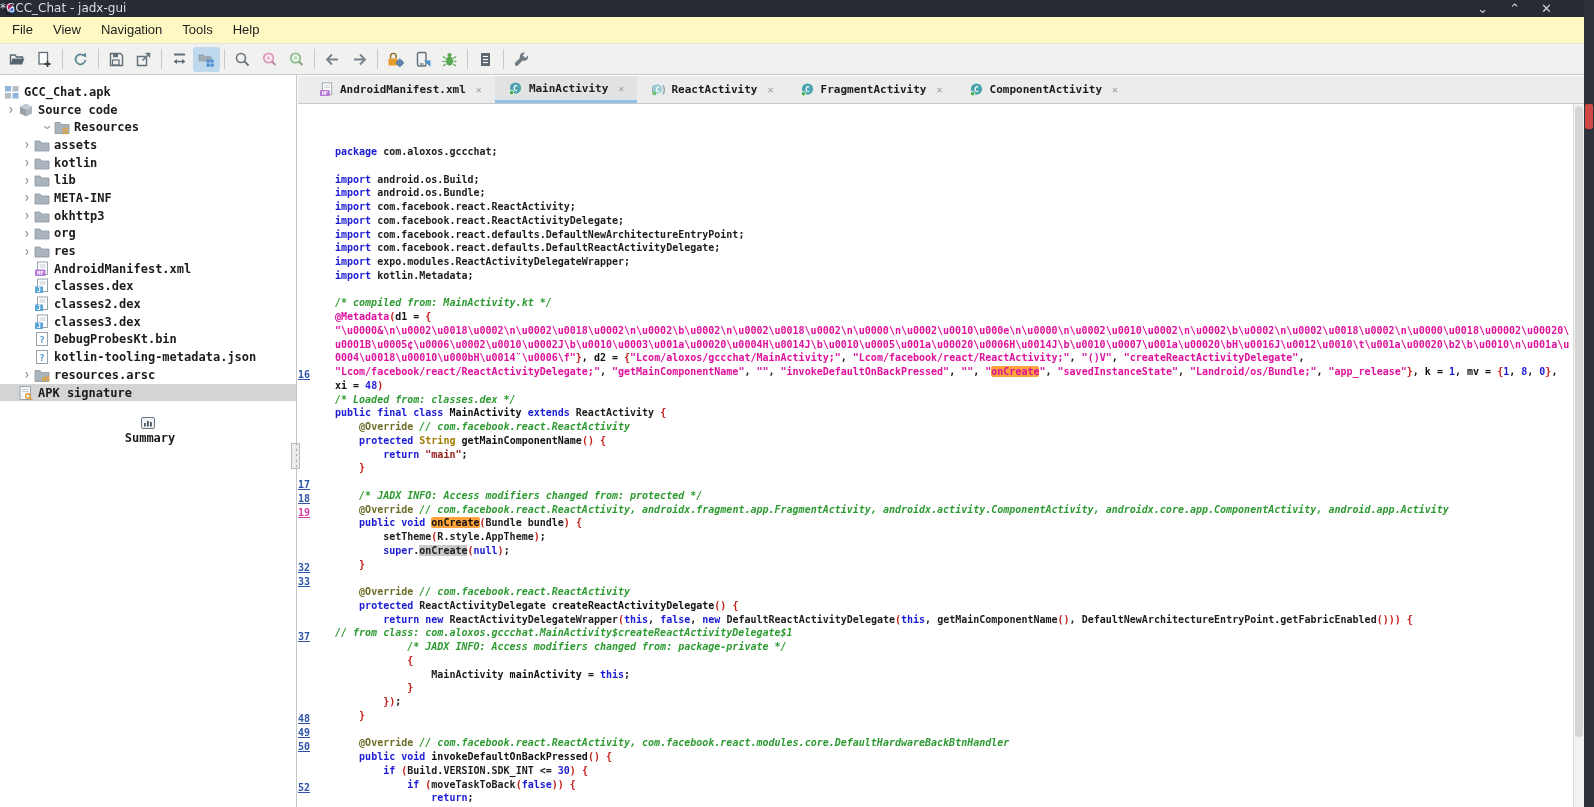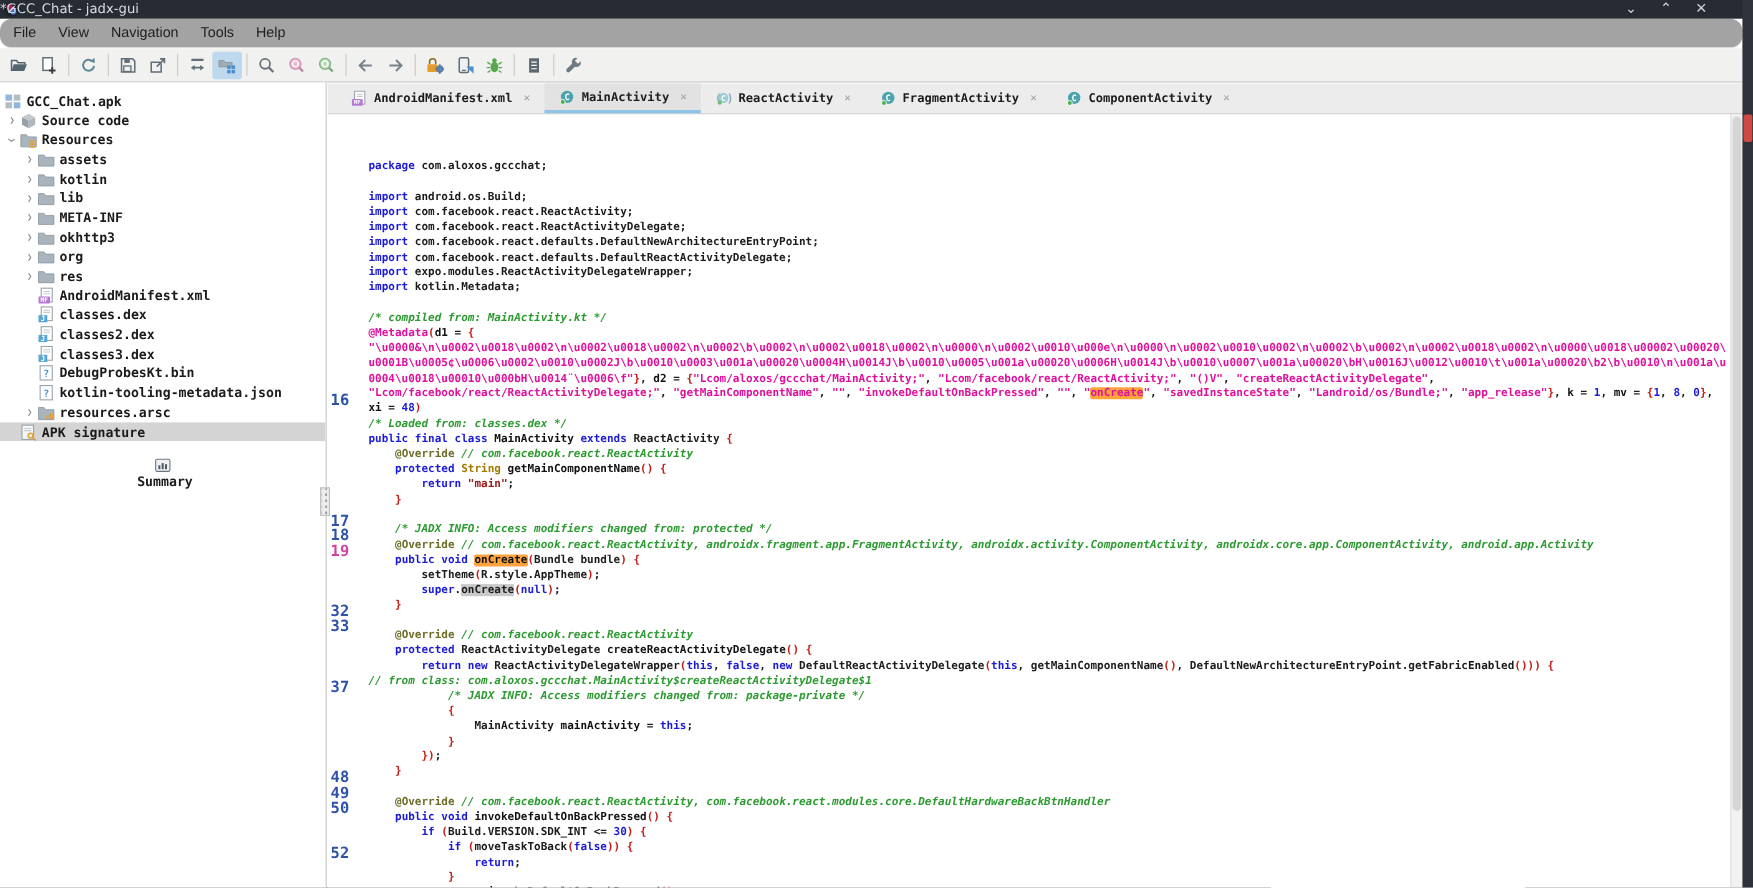--- a/index.html
+++ b/index.html
@@ -8,23 +8,23 @@
 
   
   #titlebar{position:absolute;left:0;top:0;width:1594px;height:17px;background:#272b34;z-index:40;}
   #titlebar .logo{position:absolute;left:3px;top:1px;width:15px;height:15px;}
   #titlebar .title{position:absolute;left:0;right:0;top:1px;
       font:12px "DejaVu Sans",sans-serif;color:#d9dee4;}
   #win-controls{position:absolute;right:42px;top:0;height:17px;display:flex;gap:21px;align-items:center;z-index:41;}
   #win-controls .wc{color:#cdd3da;font:13px "DejaVu Sans",sans-serif;line-height:17px;cursor:default;}
 
   
-  #menubar{position:absolute;left:0;top:17px;width:1584px;height:27px;background:#a3a3a3;
+  #menubar{position:absolute;left:0;top:17px;width:1584px;height:27px;background:#fef9c3;
       display:flex;align-items:flex-end;padding-left:2px;box-sizing:border-box;
-      font:13px "Liberation Sans",sans-serif;color:#1d1d1d;border-bottom:1px solid #e3e3e1;border-radius:11px;}
+      font:13px "Liberation Sans",sans-serif;color:#1d1d1d;border-bottom:1px solid #e3e3e1;}
   .menu-item{padding:0 10px;line-height:26px;}
 
   
   #toolbar{position:absolute;left:0;top:44px;width:1584px;height:31px;background:#f1f1f0;
       border-bottom:1px solid #c9c9c9;display:flex;align-items:center;padding-left:4px;box-sizing:border-box;}
   .tb-btn{width:27px;height:25px;display:flex;align-items:center;justify-content:center;border-radius:3px;}
   .tb-btn svg{width:17px;height:17px;display:block;}
   .tb-btn.toggled{background:#bed9ee;}
   .tb-sep{width:1px;height:20px;background:#c8c8c8;margin:0 4px;}
 
@@ -47,21 +47,21 @@
   .tab.active{background:#e2e2e2;border-bottom:3px solid #8fc3e8;}
   .tab .tab-icon{width:15px;height:15px;}
   .tab .tab-icon svg{width:15px;height:15px;display:block;}
   .tab .close{color:#9c9c9c;font-size:10px;margin-left:4px;}
 
   
   #editor{position:absolute;left:298px;top:104px;width:1275px;bottom:0;background:#fff;
       overflow:hidden;padding-top:4px;box-sizing:border-box;}
   .line{display:flex;height:13.75px;line-height:13.75px;white-space:pre;
       font:bold 10px "DejaVu Sans Mono",monospace;}
-  .gut{flex:0 0 22px;text-align:center;padding-right:5px;color:#2d53a8;font-size:14px;}
+  .gut{flex:0 0 22px;text-align:left;padding-right:5px;color:#2d53a8;font-size:10px;text-decoration:underline;}
   .txt{flex:1;border-left:3px solid #3aa33a;padding-left:7px;margin-top:38px;}
   .line.cur .txt{background:#fbfa9f;}
   .line.cur .gut{color:#d63fa0;}
 
   .t-k{color:#1b1bd6}
   .t-p{color:#1c1c1c}
   .t-c{color:#2e9b32;font-style:italic}
   .t-a{color:#6d6d28}
   .t-m{color:#de109c}
   .t-s{color:#de109c}
@@ -303,21 +303,21 @@
         <span class="chev">❯</span>
         <span class="tree-icon">
           <svg viewBox="0 0 16 16">
             <polygon points="8,1.5 14,4.5 8,7.5 2,4.5" fill="#c3cad0"></polygon>
             <polygon points="2,4.5 8,7.5 8,14.5 2,11.5" fill="#97a1a9"></polygon>
             <polygon points="14,4.5 8,7.5 8,14.5 14,11.5" fill="#aeb7be"></polygon>
           </svg>
         </span>
         <span>Source code</span>
       </div>
-      <div class="tree-row" style="padding-left: 4px;">
+      <div class="tree-row" style="padding-left: 4px; margin-left: 36px;">
         <span class="chev expanded">❯</span>
         <span class="tree-icon">
           <svg viewBox="0 0 16 16">
             <path d="M1 3.5h5l1.5 2H15v9H1z" fill="#a9b4bd" stroke="#8d98a1" stroke-width="0.8"></path>
             <g stroke="#e2a139" stroke-width="1.5">
               <line x1="8.5" y1="9.5" x2="14" y2="9.5"></line>
               <line x1="8.5" y1="12" x2="14" y2="12"></line>
               <line x1="8.5" y1="14.5" x2="14" y2="14.5"></line>
             </g>
           </svg>
@@ -571,20 +571,21 @@
         </span>
         <span>ComponentActivity</span>
         <span class="close">✕</span>
       </div>
     </div>
 
   <div id="editor">
       <div class="line"><span class="gut"></span><span class="txt"><span class="t-k">package </span><span class="t-p">com.aloxos.gccchat;</span></span></div>
       <div class="line"><span class="gut"></span><span class="txt"></span></div>
       <div class="line"><span class="gut"></span><span class="txt"><span class="t-k">import </span><span class="t-p">android.os.Build;</span></span></div>
+      <div class="line"><span class="gut"></span><span class="txt"><span class="t-k">import </span><span class="t-p">android.os.Bundle;</span></span></div>
       <div class="line"><span class="gut"></span><span class="txt"><span class="t-k">import </span><span class="t-p">com.facebook.react.ReactActivity;</span></span></div>
       <div class="line"><span class="gut"></span><span class="txt"><span class="t-k">import </span><span class="t-p">com.facebook.react.ReactActivityDelegate;</span></span></div>
       <div class="line"><span class="gut"></span><span class="txt"><span class="t-k">import </span><span class="t-p">com.facebook.react.defaults.DefaultNewArchitectureEntryPoint;</span></span></div>
       <div class="line"><span class="gut"></span><span class="txt"><span class="t-k">import </span><span class="t-p">com.facebook.react.defaults.DefaultReactActivityDelegate;</span></span></div>
       <div class="line"><span class="gut"></span><span class="txt"><span class="t-k">import </span><span class="t-p">expo.modules.ReactActivityDelegateWrapper;</span></span></div>
       <div class="line"><span class="gut"></span><span class="txt"><span class="t-k">import </span><span class="t-p">kotlin.Metadata;</span></span></div>
       <div class="line"><span class="gut"></span><span class="txt"></span></div>
       <div class="line"><span class="gut"></span><span class="txt"><span class="t-c">/* compiled from: MainActivity.kt */</span></span></div>
       <div class="line"><span class="gut"></span><span class="txt"><span class="t-m">@Metadata</span><span class="t-r">(</span><span class="t-b">d1</span><span class="t-p"> = </span><span class="t-r">{</span></span></div>
       <div class="line"><span class="gut"></span><span class="txt"><span class="t-s">"\u0000&amp;\n\u0002\u0018\u0002\n\u0002\u0018\u0002\n\u0002\b\u0002\n\u0002\u0018\u0002\n\u0000\n\u0002\u0010\u000e\n\u0000\n\u0002\u0010\u0002\n\u0002\b\u0002\n\u0002\u0018\u0002\n\u0000\u0018\u00002\u00020\</span></span></div>

